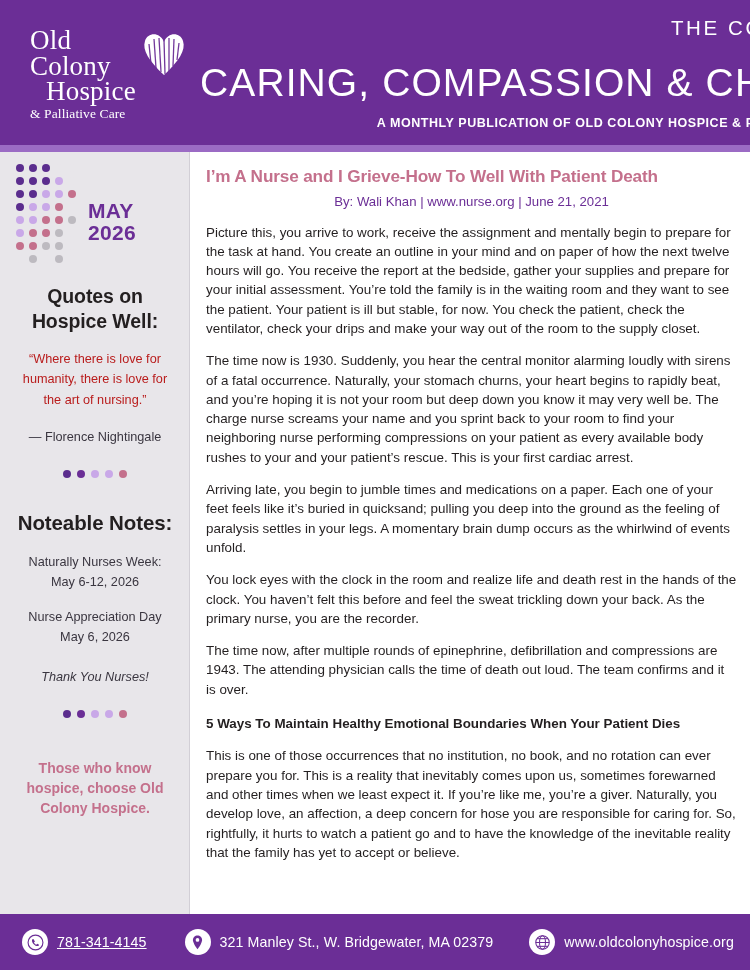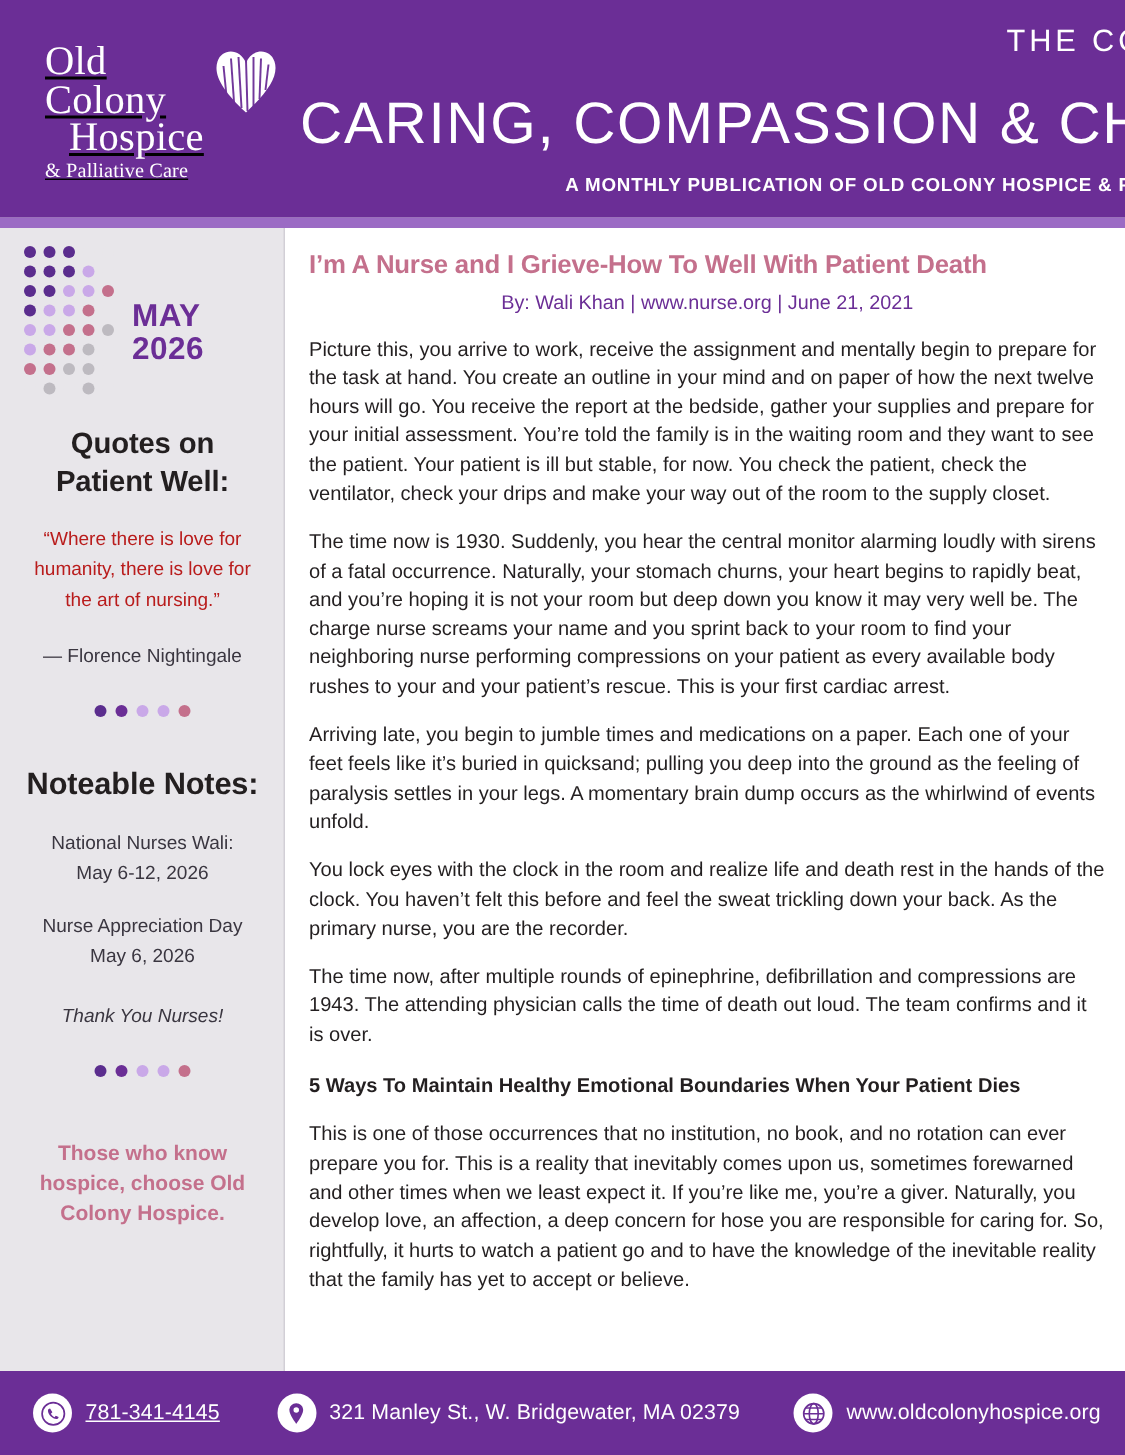--- a/index.html
+++ b/index.html
@@ -14,21 +14,21 @@
   
   .masthead {
     background: #6B2E96;
     height: 145px;
     display: flex;
     align-items: center;
     padding: 0 18px 0 30px;
     position: relative;
     flex: 0 0 auto;
   }
-  .logo-block { display: flex; align-items: flex-start; width: 170px; flex: 0 0 auto; position: relative; text-decoration: underline; }
+  .logo-block { display: flex; align-items: flex-start; width: 170px; flex: 0 0 auto; position: relative; }
   .logo-words { color: #ffffff; font-family: "Liberation Serif", serif; line-height: 0.96; padding-top: 4px; }
   .logo-words .l1 { font-size: 27px; letter-spacing: .2px; display: block; }
   .logo-words .l2 { font-size: 27px; letter-spacing: .2px; display: block; }
   .logo-words .l3 { font-size: 27px; letter-spacing: .2px; display: block; margin-left: 16px; }
   .logo-words .l4 { font-size: 13.5px; display: block; margin-top: 3px; letter-spacing: .1px; }
   .heart-mark { position: absolute; left: 108px; top: 6px; width: 52px; height: 50px; }
 
   .masthead-text { flex: 1 1 auto; text-align: right; color: #ffffff; padding-right: 10px; }
   .mh-kicker { font-size: 20.5px; letter-spacing: 2.6px; font-weight: 400; line-height: 1.25; }
   .mh-title { font-size: 39px; letter-spacing: 1.1px; font-weight: 400; line-height: 1.3; margin-top: 18px; white-space: nowrap; }
@@ -172,36 +172,36 @@
             <i style="background: rgb(232, 230, 234);"></i>
           </div>
         <div class="month-label">
           <div>MAY</div>
           <div>2026</div>
         </div>
       </div>
 
       <div class="sb-h2">
         <div>Quotes on</div>
-        <div>Patient Well:</div>
+        <div>Hospice Well:</div>
       </div>
       <div class="sb-quote">“Where there is love for humanity, there is love for the art of nursing.”</div>
       <div class="sb-attrib">— Florence Nightingale</div>
 
       <div class="dot-divider" id="divider-1">
           <i style="background: rgb(91, 45, 142);"></i>
           <i style="background: rgb(107, 46, 150);"></i>
           <i style="background: rgb(201, 168, 232);"></i>
           <i style="background: rgb(201, 168, 232);"></i>
           <i style="background: rgb(196, 112, 140);"></i>
         </div>
 
       <div class="sb-h2 notes">Noteable Notes:</div>
       <div class="sb-note">
-        <div>National Nurses Wali:</div>
+        <div>Naturally Nurses Week:</div>
         <div>May 6-12, 2026</div>
       </div>
       <div class="sb-note">
         <div>Nurse Appreciation Day</div>
         <div>May 6, 2026</div>
       </div>
       <div class="sb-thanks">Thank You Nurses!</div>
 
       <div class="dot-divider" id="divider-2">
           <i style="background: rgb(91, 45, 142);"></i>

